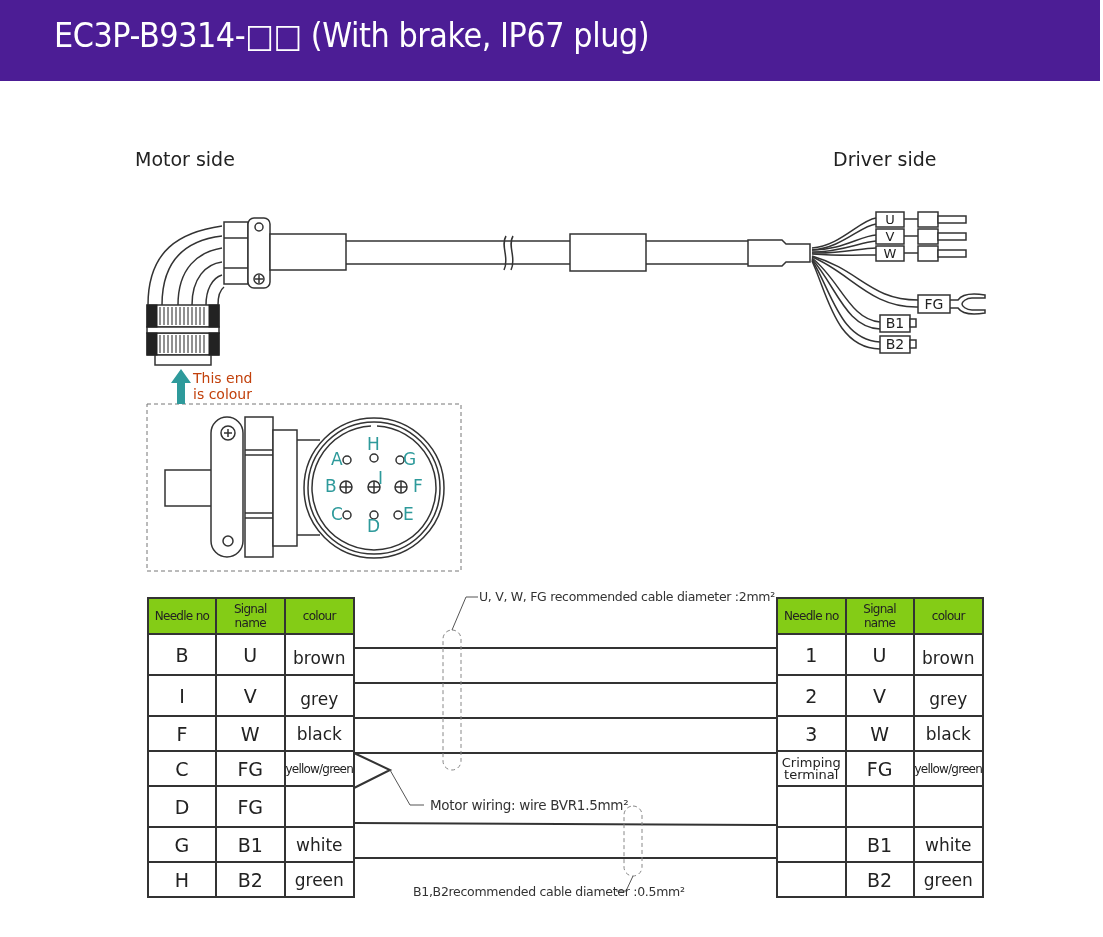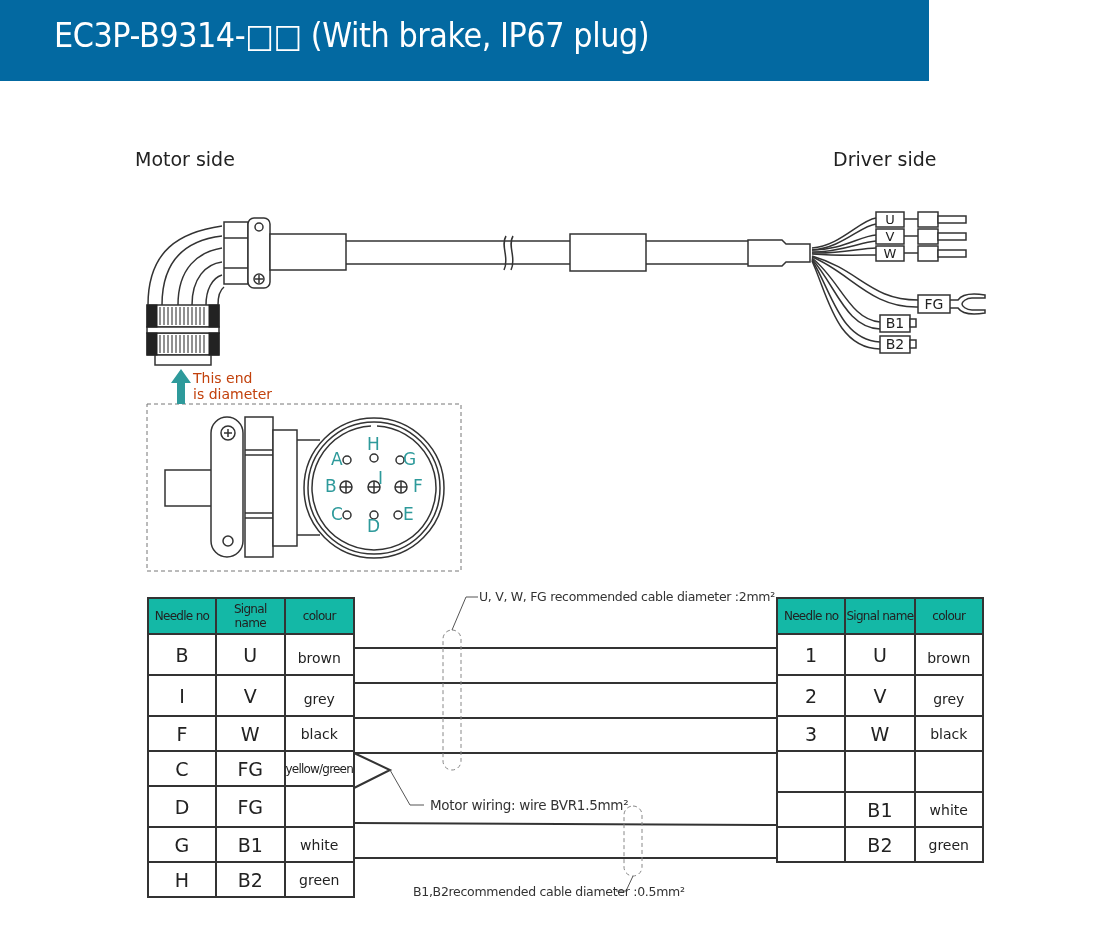--- a/index.html
+++ b/index.html
@@ -1,25 +1,25 @@
 <!DOCTYPE html>
 <html><head>
 <meta charset="utf-8">
 <style>
   html, body { margin:0; padding:0; background:#ffffff; }
   body { width:1103px; height:937px; position:relative; overflow:hidden; font-family:"DejaVu Sans", sans-serif; color:#222; }
-  .header { position:absolute; left:0; top:0; width:929px; height:81px; background:#0369a1; }
+  .header { position:absolute; left:0; top:0; width:1100px; height:81px; background:#4c1d95; }
   .header .title { position:absolute; left:54px; top:16px; font-size:33px; color:#ffffff; letter-spacing:-0.5px; white-space:nowrap; font-family:"DejaVu Sans", sans-serif; transform:scaleX(0.92); transform-origin:left center; }
   .side-label { position:absolute; font-size:20px; color:#222; white-space:nowrap; font-family:"DejaVu Sans", sans-serif; transform:scaleX(0.95); transform-origin:left center; }
   svg.diagram { position:absolute; left:0; top:0; }
   .tbl { position:absolute; border-collapse:collapse; font-family:"DejaVu Sans", sans-serif; }
   .tbl td { border:2px solid #333; text-align:center; padding:0; height:33px; color:#222; }
-  .tbl tr.hdr td { background:#14b8a6; font-size:12px; height:34px; letter-spacing:-0.7px; }
+  .tbl tr.hdr td { background:#84cc16; font-size:12px; height:34px; letter-spacing:-0.7px; }
   .tbl td.big { font-size:19px; }
-  .tbl td.small { font-size:14px; padding-top:6px; }
+  .tbl td.small { font-size:17px; padding-top:6px; }
   .tbl td.tiny { font-size:12px; letter-spacing:-0.8px; white-space:nowrap; overflow:hidden; }
   .tbl td.crimp { font-size:13px; line-height:12px; }
   .note { position:absolute; font-size:12.5px; color:#333; white-space:nowrap; letter-spacing:-0.3px;text-align:right; }
   .pin-label { position:absolute; font-size:17px; color:#2e9a9b; }
   .visible-text { position:absolute; font-size:14px; color:#c2410c; line-height:16px; white-space:nowrap; }
 </style>
 </head>
 <body>
 
 <div class="header">
@@ -197,21 +197,21 @@
     </g>
   </g>
 
   <g>
     <polygon points="181,369 191,383 185,383 185,404 177,404 177,383 171,383" fill="#2e9a9b"></polygon>
   </g>
 </svg>
 
 <div class="visible-text" style="left:193px; top:370px;">
   <div>This end</div>
-  <div>is diameter</div>
+  <div>is colour</div>
 </div>
 
 <div style="position:absolute; left:876px; top:212px; width:28px; text-align:center; font-size:13px; line-height:15px;">U</div>
 <div style="position:absolute; left:876px; top:229px; width:28px; text-align:center; font-size:13px; line-height:15px;">V</div>
 <div style="position:absolute; left:876px; top:246px; width:28px; text-align:center; font-size:13px; line-height:15px;">W</div>
 <div style="position:absolute; left:918px; top:295px; width:32px; text-align:center; font-size:14px; line-height:18px;">FG</div>
 <div style="position:absolute; left:880px; top:315px; width:30px; text-align:center; font-size:14px; line-height:17px;">B1</div>
 <div style="position:absolute; left:880px; top:336px; width:30px; text-align:center; font-size:14px; line-height:17px;">B2</div>
 
 <div class="pin-label" style="left:331px; top:449px;">A</div>
@@ -295,20 +295,28 @@
     <td class="big">2</td>
     <td class="big">V</td>
     <td class="small">grey</td>
   </tr>
   <tr>
     <td class="big">3</td>
     <td class="big">W</td>
     <td class="small" style="padding-top:0">black</td>
   </tr>
   <tr>
+    <td class="crimp">
+      <div>Crimping</div>
+      <div>terminal</div>
+    </td>
+    <td class="big">FG</td>
+    <td class="tiny">yellow/green</td>
+  </tr>
+  <tr>
     <td class="big"></td>
     <td class="big"></td>
     <td class="small"></td>
   </tr>
   <tr>
     <td class="big"></td>
     <td class="big">B1</td>
     <td class="small" style="padding-top:0">white</td>
   </tr>
   <tr>

